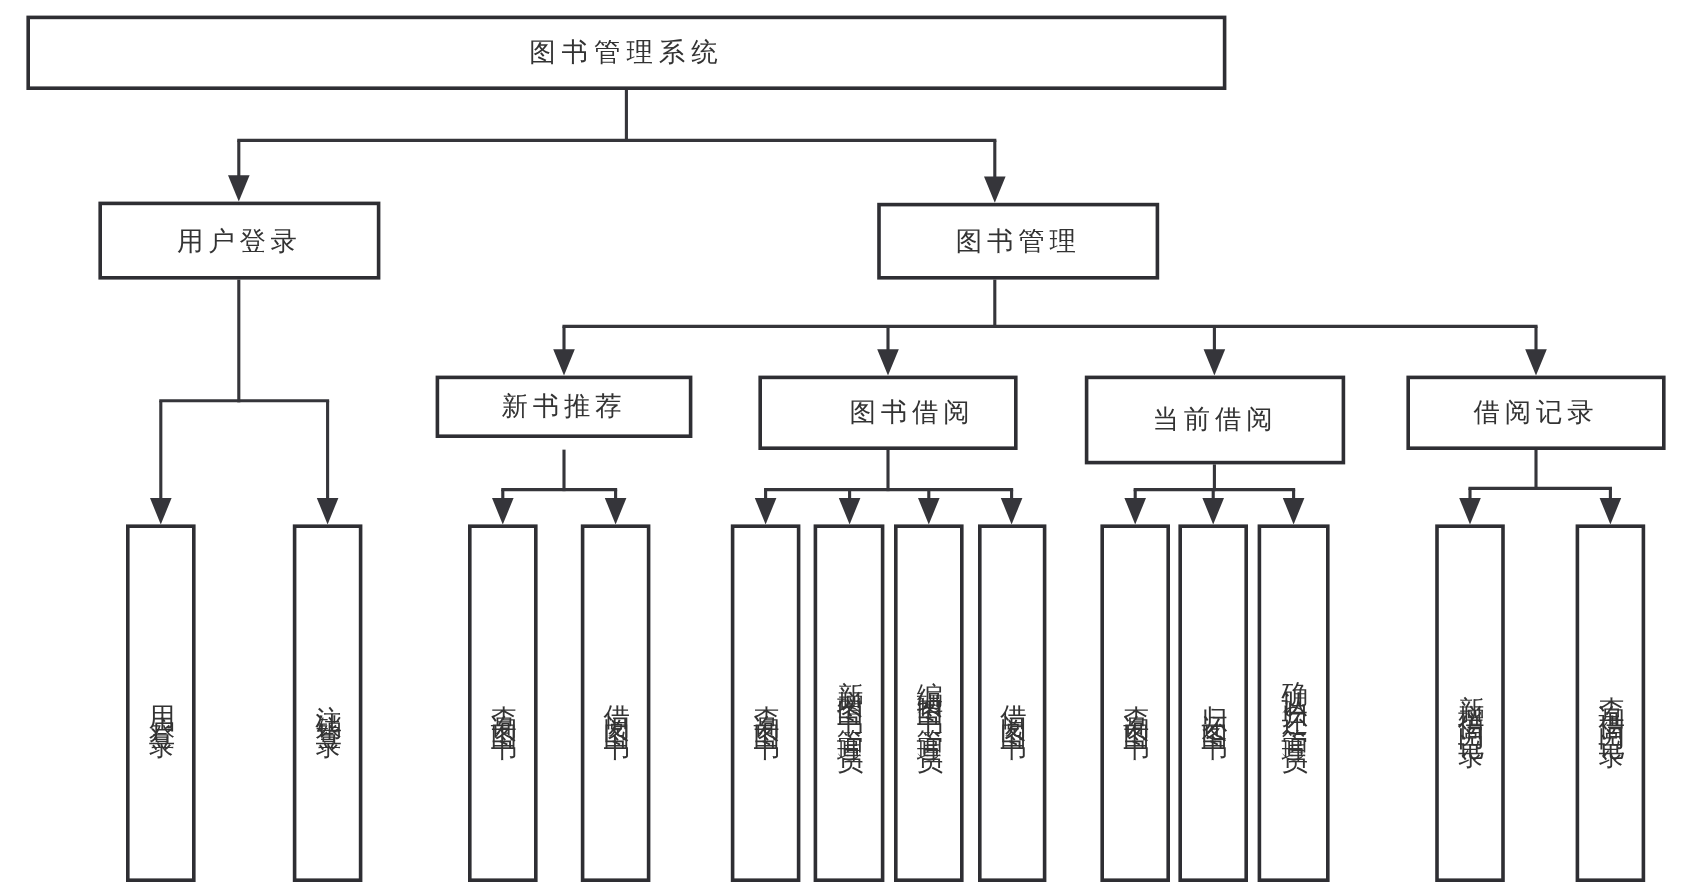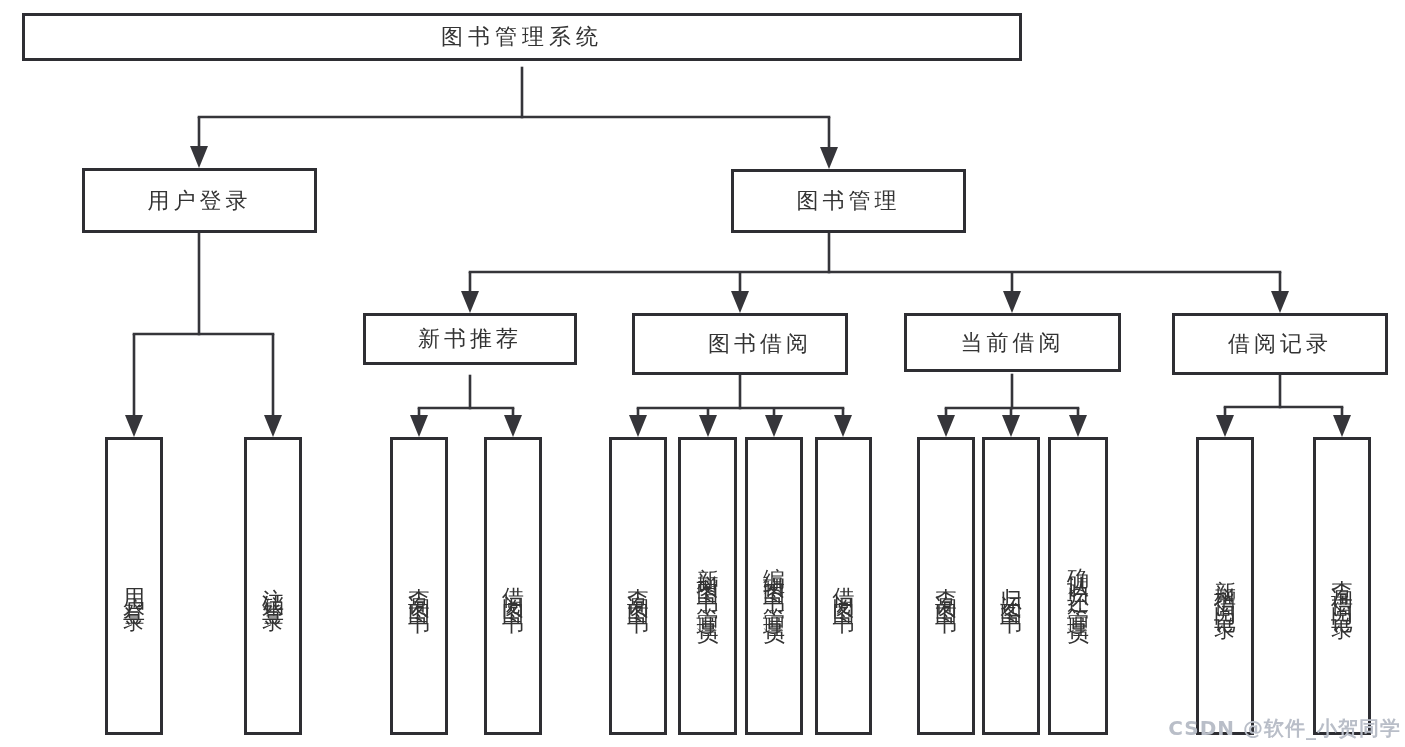--- a/index.html
+++ b/index.html
@@ -96,38 +96,38 @@
       <line x1="1078" y1="408" x2="1078" y2="419" stroke="#35353a" stroke-width="2.6"></line>
       <polygon points="1069,415 1087,415 1078,437" fill="#35353a"></polygon>
       <line x1="1280" y1="375" x2="1280" y2="407" stroke="#35353a" stroke-width="2.6" stroke-linecap="square"></line>
       <line x1="1225" y1="407" x2="1342" y2="407" stroke="#35353a" stroke-width="2.6" stroke-linecap="square"></line>
       <line x1="1225" y1="407" x2="1225" y2="419" stroke="#35353a" stroke-width="2.6"></line>
       <polygon points="1216,415 1234,415 1225,437" fill="#35353a"></polygon>
       <line x1="1342" y1="407" x2="1342" y2="419" stroke="#35353a" stroke-width="2.6"></line>
       <polygon points="1333,415 1351,415 1342,437" fill="#35353a"></polygon>
     </svg>
 
-  <div class="hbox title" style="left:22px;top:13px;width:1000px;height:48px;">
+  <div class="hbox title" style="left:22px;top:13px;width:1000px;height:62px;">
     <span>图书管理系统</span>
   </div>
 
   <div class="hbox" style="left:82px;top:168px;width:235px;height:65px;">
     <span>用户登录</span>
   </div>
   <div class="hbox" style="left:712px;top:169px;width:235px;height:64px;margin-left:19px;">
     <span>图书管理</span>
   </div>
 
   <div class="hbox" style="left:363px;top:313px;width:214px;height:52px;">
     <span>新书推荐</span>
   </div>
   <div class="hbox" style="left:632px;top:313px;width:216px;height:62px;padding-left:40px;">
     <span>图书借阅</span>
   </div>
-  <div class="hbox" style="left:904px;top:313px;width:217px;height:59px;">
+  <div class="hbox" style="left:904px;top:313px;width:217px;height:74px;">
     <span>当前借阅</span>
   </div>
   <div class="hbox" style="left:1172px;top:313px;width:216px;height:62px;">
     <span>借阅记录</span>
   </div>
 
   <div class="vbox" style="left:105px;">
     <span class="vtext">用户登录</span>
   </div>
   <div class="vbox" style="left:244px;">
@@ -164,14 +164,13 @@
     <span class="vtext">确认归还（管理员）</span>
   </div>
 
   <div class="vbox" style="left:1196px;">
     <span class="vtext">新增借阅记录</span>
   </div>
   <div class="vbox" style="left:1313px;">
     <span class="vtext">查询借阅记录</span>
   </div>
 
-  <div class="watermark">CSDN @软件_小贺同学</div>
 </div>
 
 </body></html>

